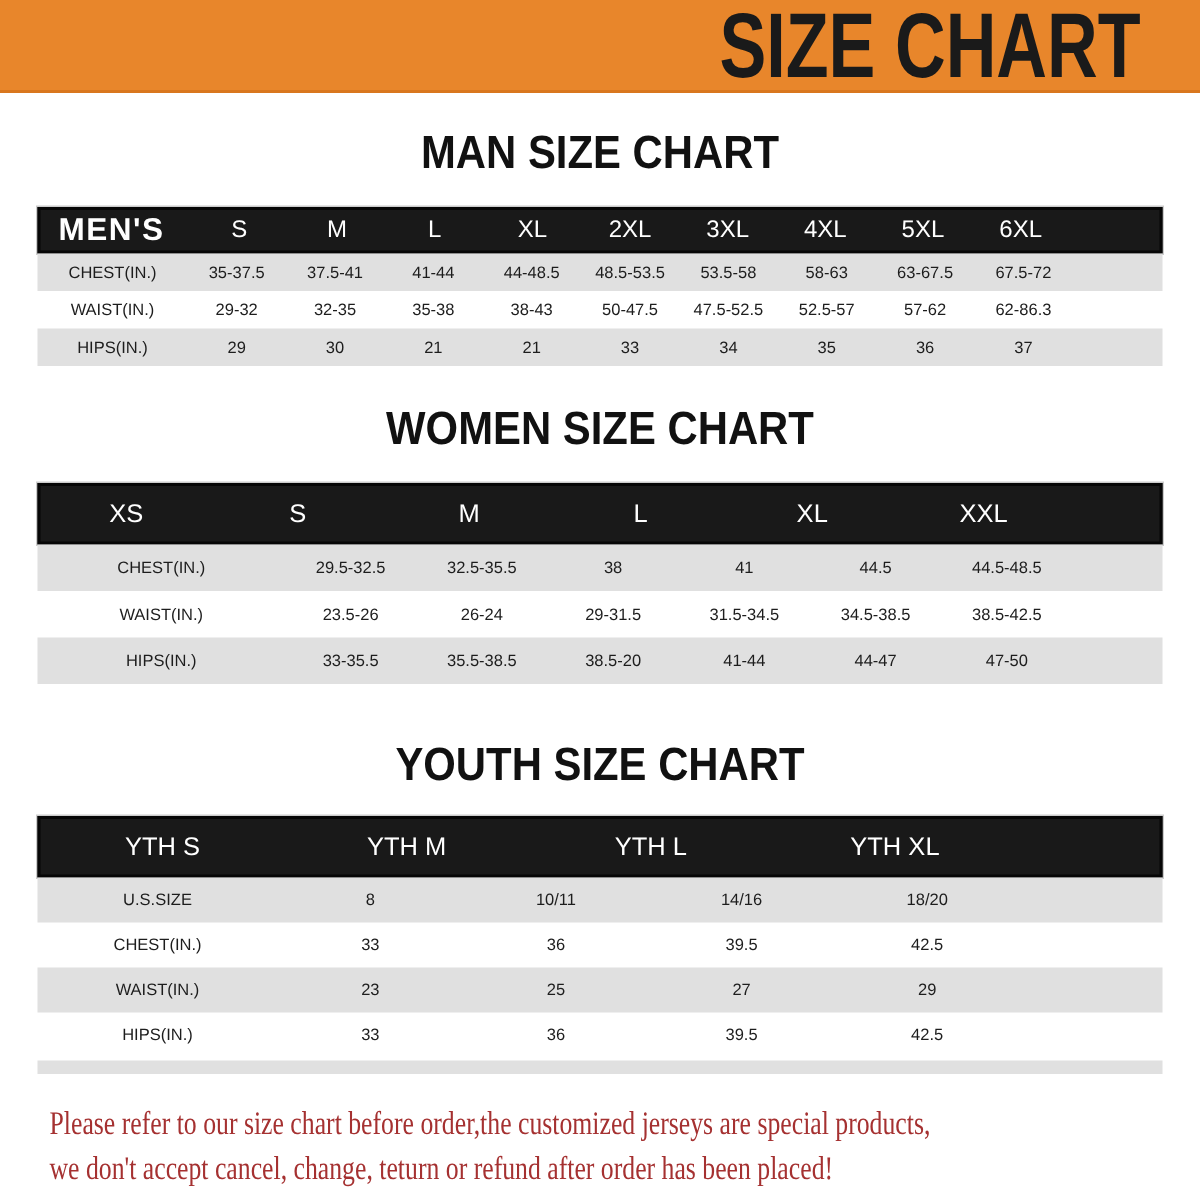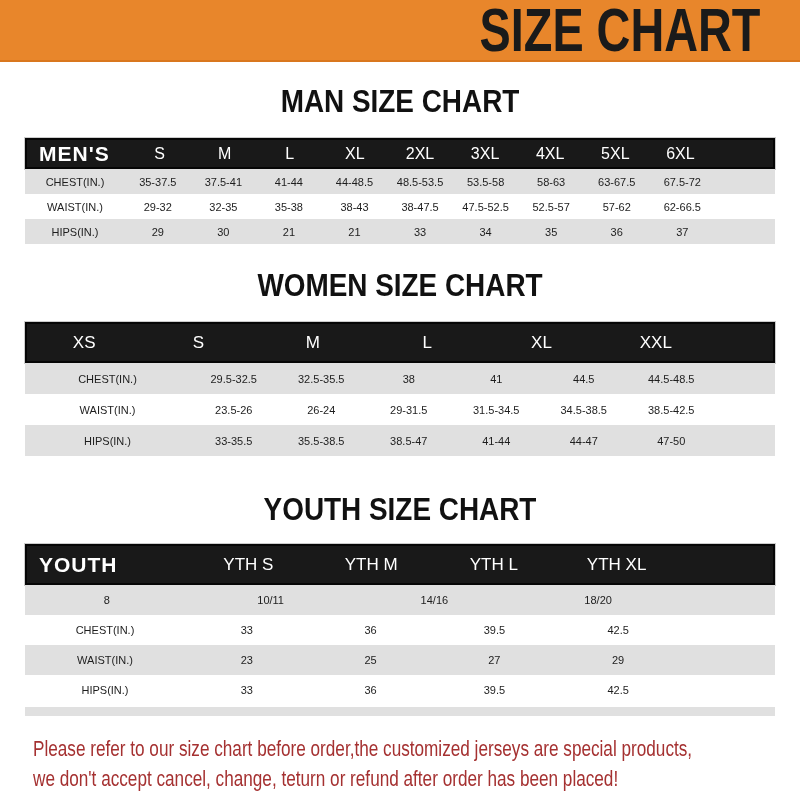--- a/index.html
+++ b/index.html
@@ -47,21 +47,21 @@
     height:var(--rowh); font-size:11px; color:#1d1d1d;
   }
   .tbody .trow:nth-child(odd) { background:#E0E0E0; }
   .rlabel { width:var(--labelw); box-sizing:border-box; text-align:center; white-space:nowrap; }
   .cell { flex:1; text-align:center; white-space:nowrap; }
   .t-men   { --labelw:100px; --rpad:60px; --barh:31px; --rowh:25px; --colfs:16px; }
   .t-women { --labelw:165px; --rpad:60px; --barh:41px; --rowh:31px; --colfs:17px; }
   .t-youth { --labelw:160px; --rpad:95px; --barh:41px; --rowh:30px; --colfs:17px; }
   .bottom-strip { height:9px; background:#E0E0E0; margin-top:2px; }
   
-  .footer { margin:18px 0 0 33px; }
+  .footer { margin:18px 0 0 33px;font-family:Liberation Serif, serif; }
   .footer p {
     margin:0; font-size:22px; line-height:30px; color:#A53131;
     transform:scaleX(0.78); transform-origin:left center; white-space:nowrap;
   }
 </style>
 </head>
 <body>
 
 <div class="banner">
   <span class="banner-title">SIZE CHART</span>
@@ -96,25 +96,25 @@
           <span class="cell">63-67.5</span>
           <span class="cell">67.5-72</span>
           <span class="rpad"></span>
         </div>
         <div class="trow">
           <span class="rlabel">WAIST(IN.)</span>
           <span class="cell">29-32</span>
           <span class="cell">32-35</span>
           <span class="cell">35-38</span>
           <span class="cell">38-43</span>
-          <span class="cell">38-47.5</span>
+          <span class="cell">50-47.5</span>
           <span class="cell">47.5-52.5</span>
           <span class="cell">52.5-57</span>
           <span class="cell">57-62</span>
-          <span class="cell">62-66.5</span>
+          <span class="cell">62-86.3</span>
           <span class="rpad"></span>
         </div>
         <div class="trow">
           <span class="rlabel">HIPS(IN.)</span>
           <span class="cell">29</span>
           <span class="cell">30</span>
           <span class="cell">21</span>
           <span class="cell">21</span>
           <span class="cell">33</span>
           <span class="cell">34</span>
@@ -157,43 +157,43 @@
           <span class="cell">29-31.5</span>
           <span class="cell">31.5-34.5</span>
           <span class="cell">34.5-38.5</span>
           <span class="cell">38.5-42.5</span>
           <span class="rpad"></span>
         </div>
         <div class="trow">
           <span class="rlabel">HIPS(IN.)</span>
           <span class="cell">33-35.5</span>
           <span class="cell">35.5-38.5</span>
-          <span class="cell">38.5-47</span>
+          <span class="cell">38.5-20</span>
           <span class="cell">41-44</span>
           <span class="cell">44-47</span>
           <span class="cell">47-50</span>
           <span class="rpad"></span>
         </div>
       </div>
     </div>
 </div>
 
 <div class="sec-youth">
   <h2 class="secheading">YOUTH SIZE CHART</h2>
   <div class="sizetable t-youth">
   <div class="tbar">
-        <span class="corner">YOUTH</span>
         <span class="hcol">YTH S</span>
         <span class="hcol">YTH M</span>
         <span class="hcol">YTH L</span>
         <span class="hcol">YTH XL</span>
         <span class="rpad"></span>
       </div>
       <div class="tbody">
         <div class="trow">
+          <span class="rlabel">U.S.SIZE</span>
           <span class="cell">8</span>
           <span class="cell">10/11</span>
           <span class="cell">14/16</span>
           <span class="cell">18/20</span>
           <span class="rpad"></span>
         </div>
         <div class="trow">
           <span class="rlabel">CHEST(IN.)</span>
           <span class="cell">33</span>
           <span class="cell">36</span>

